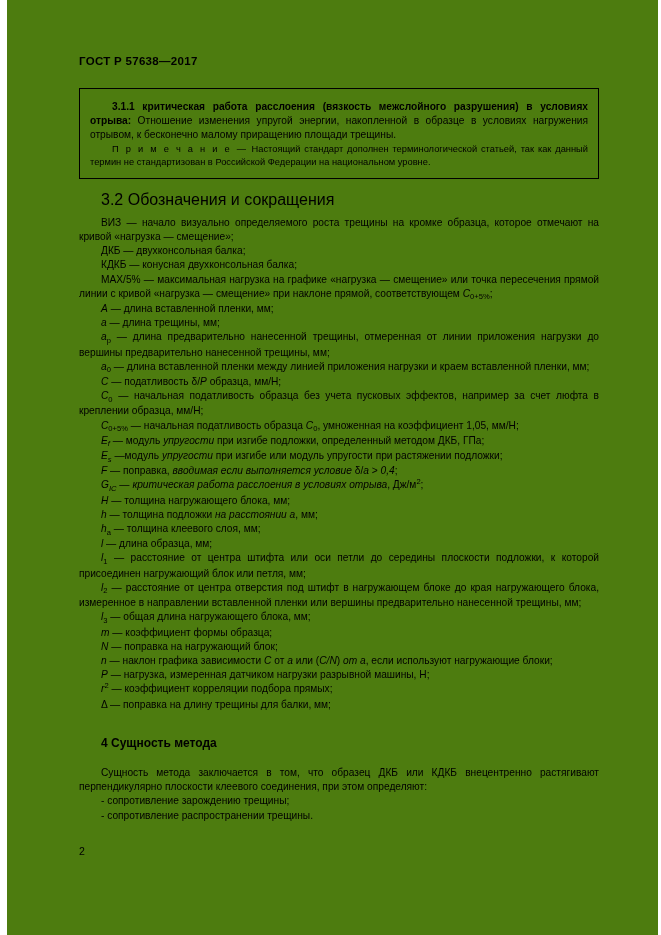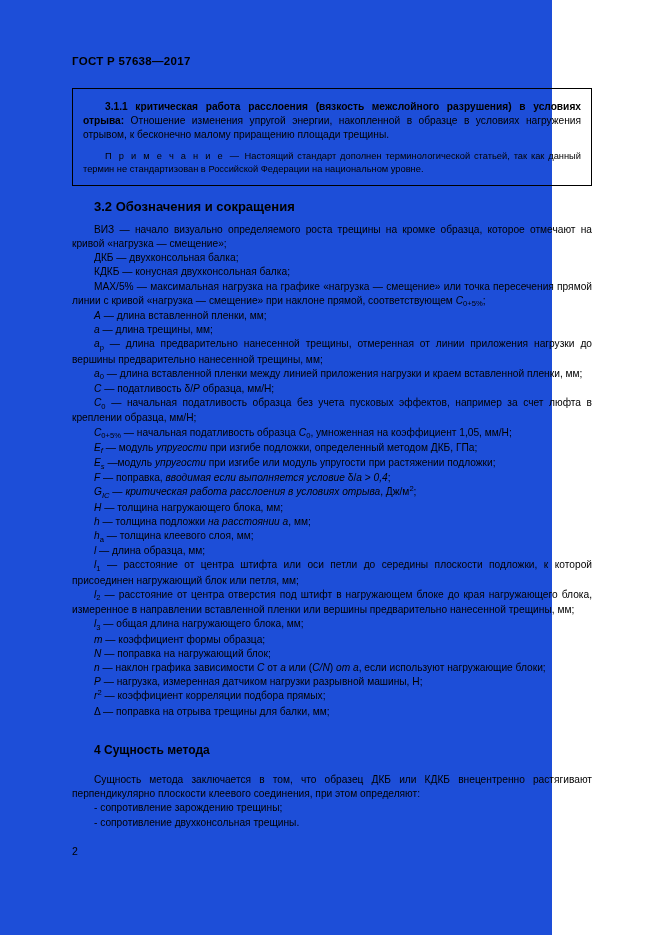--- a/index.html
+++ b/index.html
@@ -10,24 +10,24 @@
   body {
     width: 661px;
     height: 935px;
     font-family: "Liberation Sans", sans-serif;
     color: #000000;
     position: relative;
     overflow: hidden;
   }
   .page {
     position: absolute;
-    left: 0; top: 0;
-    width: 552px;
+    left: 7px; top: 0;
+    width: 651px;
     height: 935px;
-    background: #1d4ed8;
+    background: #4d7c0f;
   }
   .header {
     position: absolute;
     left: 72px;
     top: 55px;
     font-size: 11.5px;
     font-weight: bold;
     letter-spacing: 0.3px;
   }
   .content {
@@ -43,33 +43,32 @@
     border: 1px solid #000;
     padding: 11px 10px 9px 10px;
     margin-bottom: 14px;
   }
   .boxed p {
     margin: 0;
     text-indent: 22px;
     text-align: justify;
   }
   .boxed .note {
-    margin-top: 7px;
     text-indent: 22px;
     font-size: 9.3px;
     line-height: 13px;
   }
   .spaced {
     letter-spacing: 1.6px;
   }
   b { font-weight: bold; }
   i { font-style: italic; }
   .h2 {
-    font-weight: bold;
-    font-size: 13px;
+    font-weight: normal;
+    font-size: 16px;
     margin: 12px 0 9px 22px;
   }
   .h1 {
     font-weight: bold;
     font-size: 12px;
     margin: 24px 0 11px 22px;
   }
   .para {
     margin: 16px 0 0 0;
     text-indent: 22px;
@@ -140,25 +139,25 @@
     <p class="item"><i>h</i><sub>а</sub> — толщина клеевого слоя, мм;</p>
     <p class="item"><i>l</i> — длина образца, мм;</p>
     <p class="item"><i>l</i><sub>1</sub> — расстояние от центра штифта или оси петли до середины плоскости подложки, к которой присоединен нагружающий блок или петля, мм;</p>
     <p class="item"><i>l</i><sub>2</sub> — расстояние от центра отверстия под штифт в нагружающем блоке до края нагружающего блока, измеренное в направлении вставленной пленки или вершины предварительно нанесенной трещины, мм;</p>
     <p class="item"><i>l</i><sub>3</sub> — общая длина нагружающего блока, мм;</p>
     <p class="item"><i>m</i> — коэффициент формы образца;</p>
     <p class="item"><i>N</i> — поправка на нагружающий блок;</p>
     <p class="item"><i>n</i> — наклон графика зависимости <i>C</i> от <i>a</i> или (<i>C/N</i>) <i>от a</i>, если используют нагружающие блоки;</p>
     <p class="item"><i>P</i> — нагрузка, измеренная датчиком нагрузки разрывной машины, Н;</p>
     <p class="item"><i>r</i><sup>2</sup> — коэффициент корреляции подбора прямых;</p>
-    <p class="item">Δ — поправка на отрыва трещины для балки, мм;</p>
+    <p class="item">Δ — поправка на длину трещины для балки, мм;</p>
 
     <div class="h1">4 Сущность метода</div>
 
     <p class="para">Сущность метода заключается в том, что образец ДКБ или КДКБ внецентренно растягивают перпендикулярно плоскости клеевого соединения, при этом определяют:</p>
     <p class="dash">- сопротивление зарождению трещины;</p>
-    <p class="dash">- сопротивление двухконсольная трещины.</p>
+    <p class="dash">- сопротивление распространении трещины.</p>
 
   </div>
 
   <div class="pagenum">2</div>
 
 </div>
 
 </body></html>

